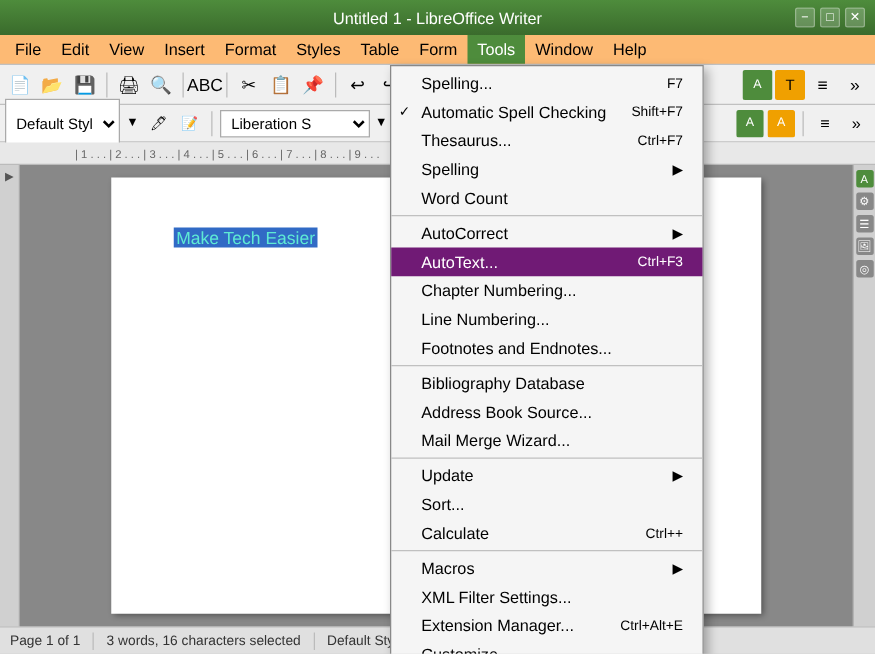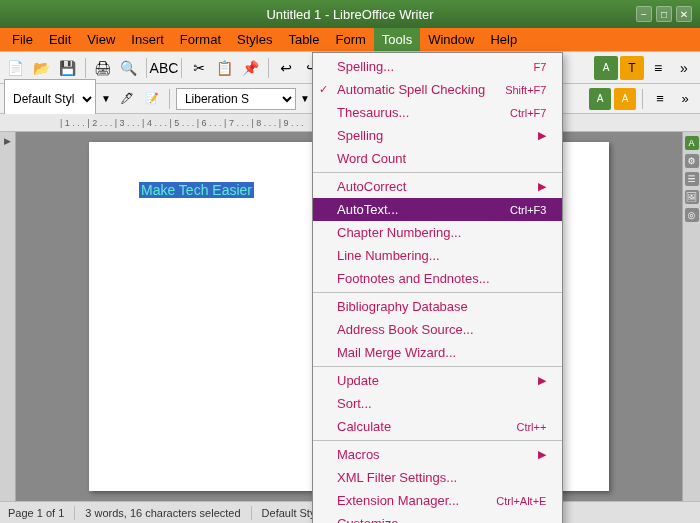--- a/index.html
+++ b/index.html
@@ -39,21 +39,21 @@
       justify-content: center;
       font-size: 10px;
       cursor: pointer;
       color: white;
       background: rgba(255,255,255,0.2);
       border: 1px solid rgba(255,255,255,0.3);
     }
 
     
     #menu-bar {
-      background: #f97316;
+      background: #fdba74;
       height: 24px;
       display: flex;
       align-items: center;
       border-bottom: 1px solid #c0c0c0;
       padding: 0 4px;
       font-size: 13px;
     }
     .menu-item {
       padding: 2px 8px;
       cursor: pointer;
@@ -256,21 +256,21 @@
       min-width: 220px;
       padding: 2px 0;
       font-size: 13px;
     }
     .dd-item {
       display: flex;
       align-items: center;
       justify-content: space-between;
       padding: 4px 16px 4px 24px;
       cursor: pointer;
-      color: #be185d;
+      color: #000000;
       position: relative;
     }
     .dd-item.highlighted {
       background: #701a75;
       color: white;
     }
     .dd-item .shortcut {
       color: inherit;
       font-size: 11px;
       margin-left: 20px;

